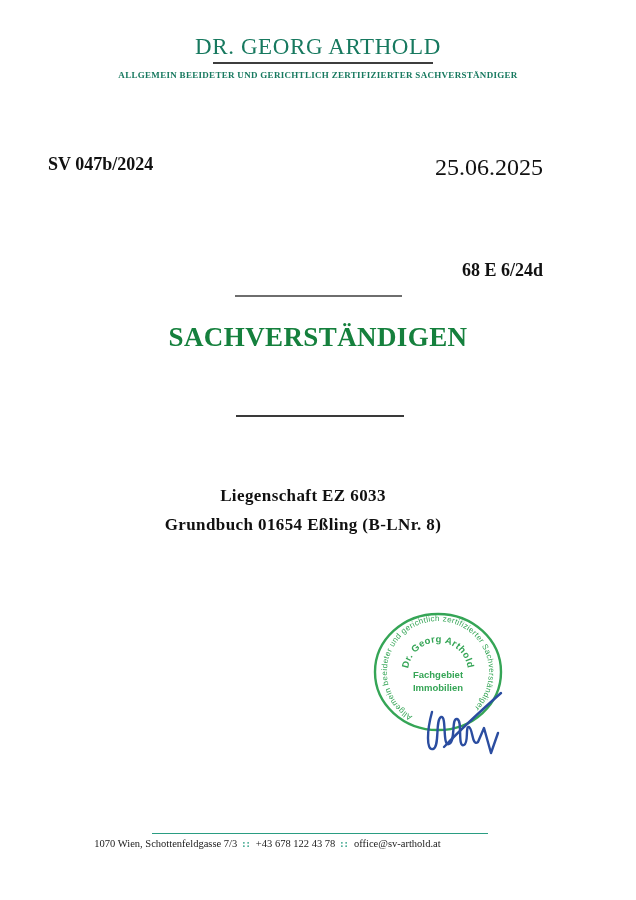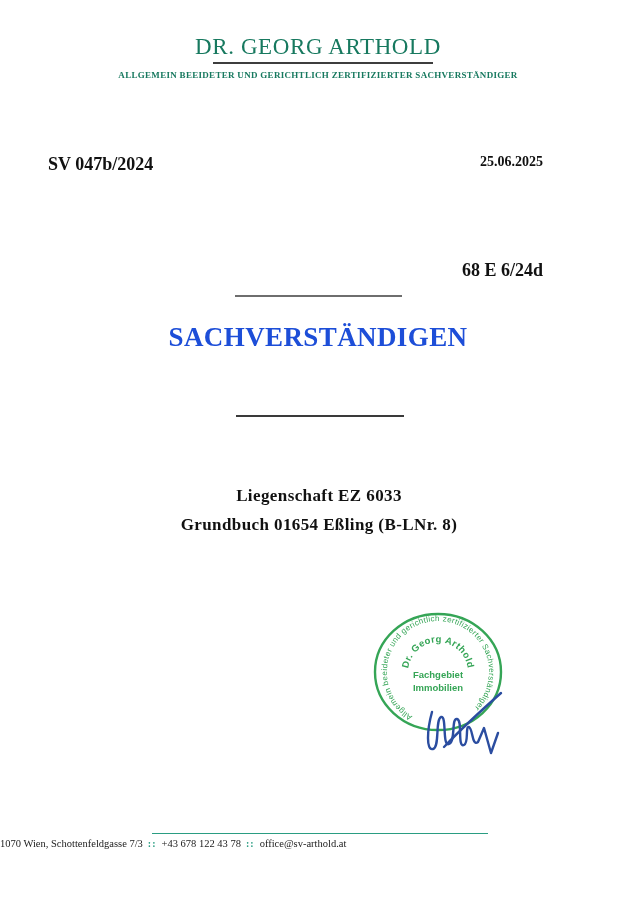--- a/index.html
+++ b/index.html
@@ -11,37 +11,37 @@
   .abs{position:absolute;}
   
   .lh-name{top:33px;left:0;width:636px;text-align:center;
     font-size:23px;letter-spacing:0.6px;color:#17795F;line-height:28px;}
   .lh-rule{top:62px;left:213px;width:220px;height:1.6px;background:#3d3d3d;}
   .lh-subtitle{top:70px;left:0;width:636px;text-align:center;
     font-size:9px;font-weight:bold;letter-spacing:0.3px;color:#17795F;}
   .lh-specialty{top:86px;left:0;width:636px;text-align:center;font-size:11.5px;color:#141414;}
   
   .ref-file{top:154px;left:48px;font-size:18px;font-weight:bold;}
-  .ref-date{top:154px;right:93px;font-size:14px;font-weight:bold;}
+  .ref-date{top:154px;right:93px;font-size:24px;font-weight:normal;}
   .court-block{top:212px;right:93px;text-align:right;font-size:18px;font-weight:bold;line-height:20px;margin-top:48px;}
   
   .divider{height:2px;background:#6e6e6e;}
   .divider-top{top:295px;left:235px;width:167px;}
   .divider-bottom{top:415px;left:236px;width:168px;background:#3a3a3a;}
-  .main-title{top:318px;left:0;width:636px;text-align:center;color:#1d4ed8;
+  .main-title{top:318px;left:0;width:636px;text-align:center;color:#15803d;
     font-weight:bold;font-size:27px;line-height:38px;letter-spacing:0.4px;}
   
   .subject{top:481px;left:0;width:606px;text-align:center;
-    font-size:17px;font-weight:bold;letter-spacing:0.4px;line-height:29px;padding-left:16px;}
+    font-size:17px;font-weight:bold;letter-spacing:0.4px;line-height:29px;}
   
   .stamp{top:598px;left:352px;width:170px;height:170px;}
   .stamp text{font-family:"Liberation Sans","DejaVu Sans",sans-serif;fill:#35A556;}
   
   .footer-rule{top:833px;left:152px;width:336px;height:1.2px;background:#2A9D82;}
-  .footer-line{left:0;width:535px;text-align:left;font-size:10.5px;color:#1a1a1a;white-space:nowrap;}
+  .footer-line{left:0;width:535px;text-align:center;font-size:10.5px;color:#1a1a1a;white-space:nowrap;}
   .footer-line1{top:838px;}
   .footer-line2{top:854px;}
   .footer-sep{color:#2A9D82;font-weight:bold;margin:0 5px;font-size:10px;letter-spacing:1px;}
 </style>
 </head>
 <body>
 
 <div class="page">
 
   <div class="abs lh-name">DR. GEORG ARTHOLD</div>

